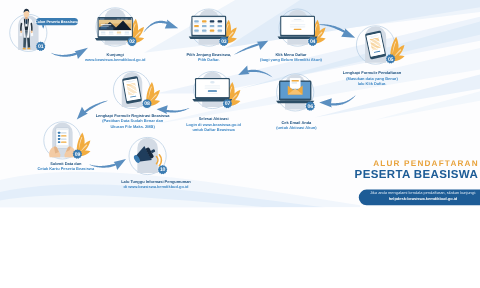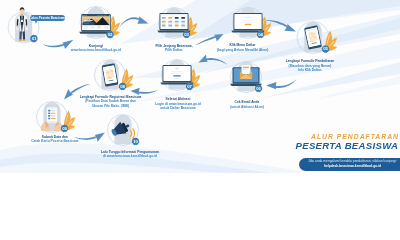--- a/index.html
+++ b/index.html
@@ -1,20 +1,20 @@
 <!DOCTYPE html>
 <html><head>
 <meta charset="utf-8">
 <style>
   html,body{margin:0;padding:0;}
   body{width:400px;height:173px;overflow:hidden;background:#ffffff;
        font-family:"Liberation Sans",sans-serif;-webkit-font-smoothing:antialiased;}
   #stage{position:relative;width:400px;height:173px;overflow:hidden;background:#fdfdff;}
   svg{display:block;}
-  .title{position:absolute;white-space:nowrap;font-style:italic;}
+  .title{position:absolute;white-space:nowrap;}
   .t1{color:#e8a33d;font-weight:700;font-size:6.8px;letter-spacing:1.0px;}
   .t2{color:#1d5c96;font-weight:700;font-size:9.6px;letter-spacing:.3px;}
   .pill{position:absolute;background:#1d5c96;border-radius:9px;color:#dbe8f5;text-align:center;}
   .pill div{font-size:3.3px;line-height:1.5;white-space:nowrap;}
   .pill .b{font-weight:700;color:#ffffff;}
   .bubble{position:absolute;background:#3b7cb2;border-radius:3px;display:flex;align-items:center;justify-content:center;}
   .bubble span{font-size:3.1px;font-weight:700;color:#ffffff;white-space:nowrap;}
   .bubble:after{content:"";position:absolute;left:5px;top:5.4px;width:0;height:0;
      border-left:1.6px solid transparent;border-right:1.6px solid transparent;border-top:3.2px solid #3b7cb2;}
 

